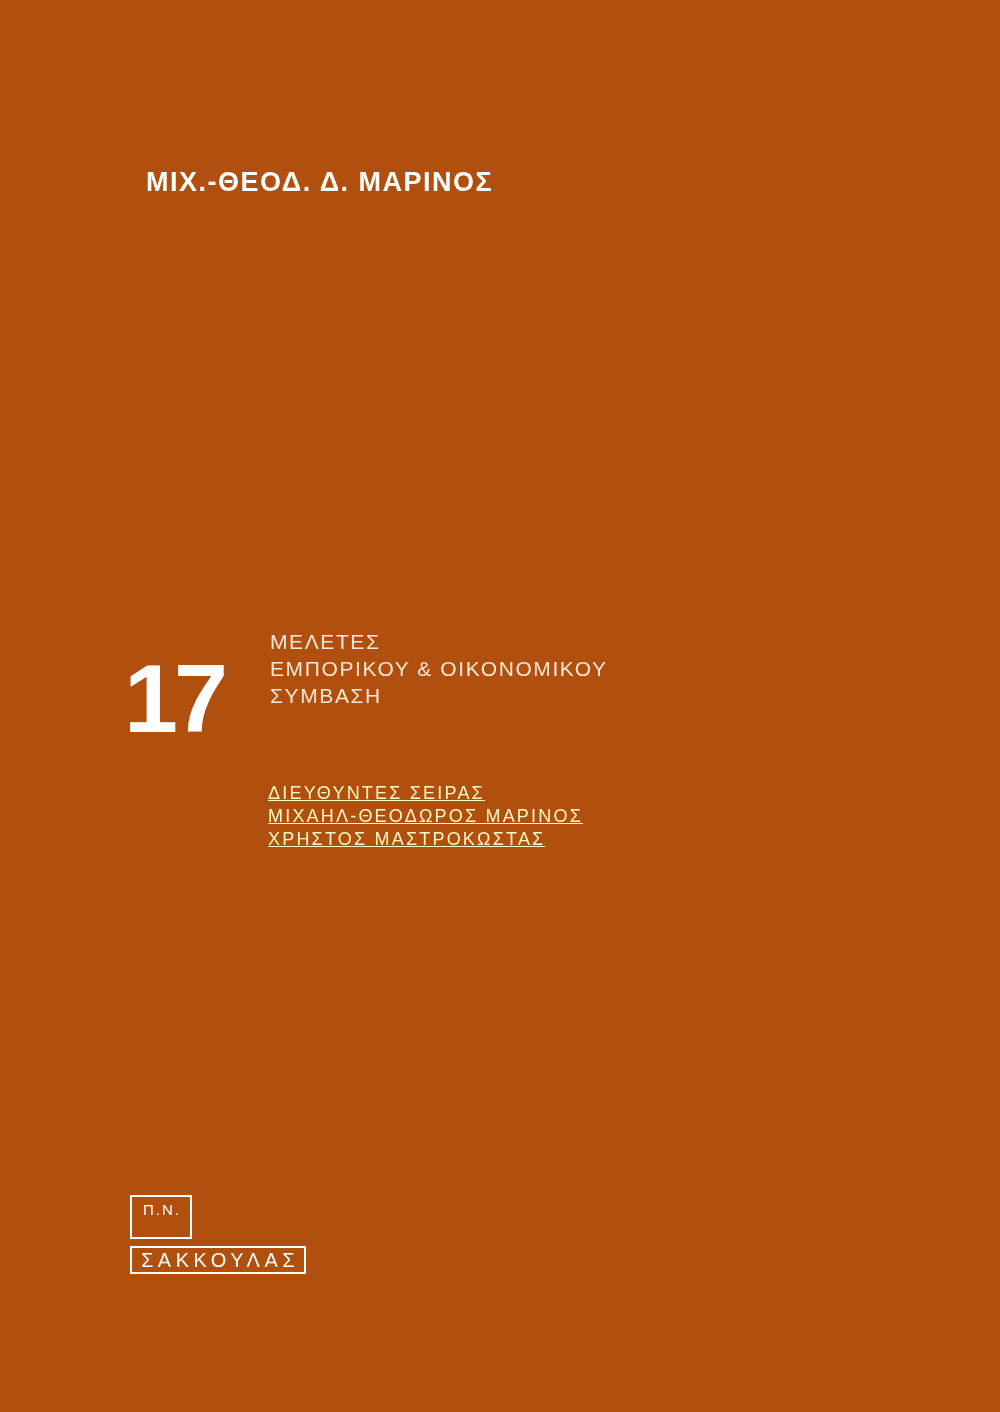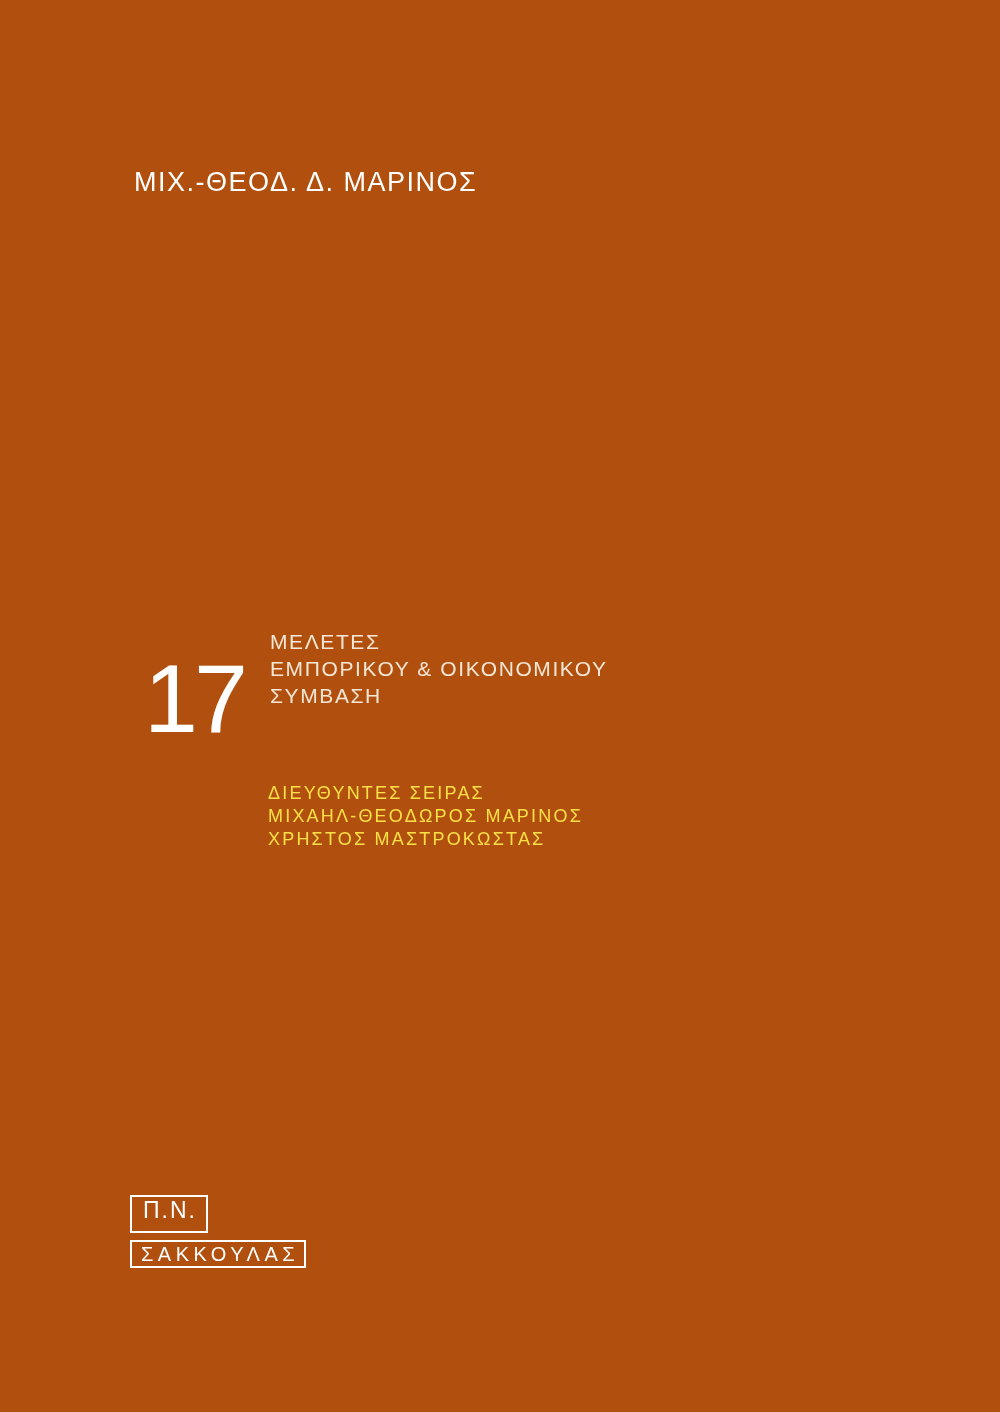--- a/index.html
+++ b/index.html
@@ -12,25 +12,25 @@
     width: 1000px;
     height: 1412px;
     margin: 0 auto;
     background: #b1500e;
     font-family: "Liberation Sans", sans-serif;
     overflow: hidden;
   }
   
   .author {
     position: absolute;
-    left: 134px;
+    left: 146px;
     top: 166px;
     font-size: 27px;
     line-height: 32px;
-    font-weight: 400;
+    font-weight: 700;
     letter-spacing: 1.5px;
     color: #ffffff;
   }
   
   .title {
     position: absolute;
     left: 130px;
     top: 347px;
     color: #ffffff;
     font-weight: 700;
@@ -58,62 +58,62 @@
     font-weight: 400;
     color: #f5e7d6;
   }
   
   .series-number {
     position: absolute;
     left: 124px;
     top: 659px;
     font-size: 97px;
     line-height: 80px;
-    font-weight: 400;
+    font-weight: 700;
     letter-spacing: -4px;
     color: #ffffff;
-    margin-left: 20px;
   }
   .series-name {
     position: absolute;
     left: 270px;
     top: 628px;
     font-size: 21px;
     line-height: 27px;
     letter-spacing: 1.6px;
     font-weight: 400;
     color: #f5e7d6;
   }
   .directors {
     position: absolute;
     left: 268px;
     top: 782px;
     font-size: 18px;
     line-height: 23px;
     letter-spacing: 2.2px;
     font-weight: 400;
-    color: #fde047;
+    color: #fef9c3;
+    text-decoration: underline;
   }
   
   .publisher {
     position: absolute;
     left: 130px;
     top: 1195px;
     color: #ffffff;
   }
   .pub-box {
     width: fit-content;
     border: 2px solid #ffffff;
     white-space: nowrap;
   }
   .pub-box-top {
-    font-size: 23px;
+    font-size: 15px;
     line-height: 24px;
     letter-spacing: 2px;
-    padding: 1px 9px 9px 11px;
+    padding: 1px 9px 15px 11px;
     margin-bottom: 7px;
   }
   .pub-box-bottom {
     font-size: 20px;
     line-height: 23px;
     letter-spacing: 4.5px;
     padding: 1px 5px 0px 9px;
   }
 </style>
 </head>

